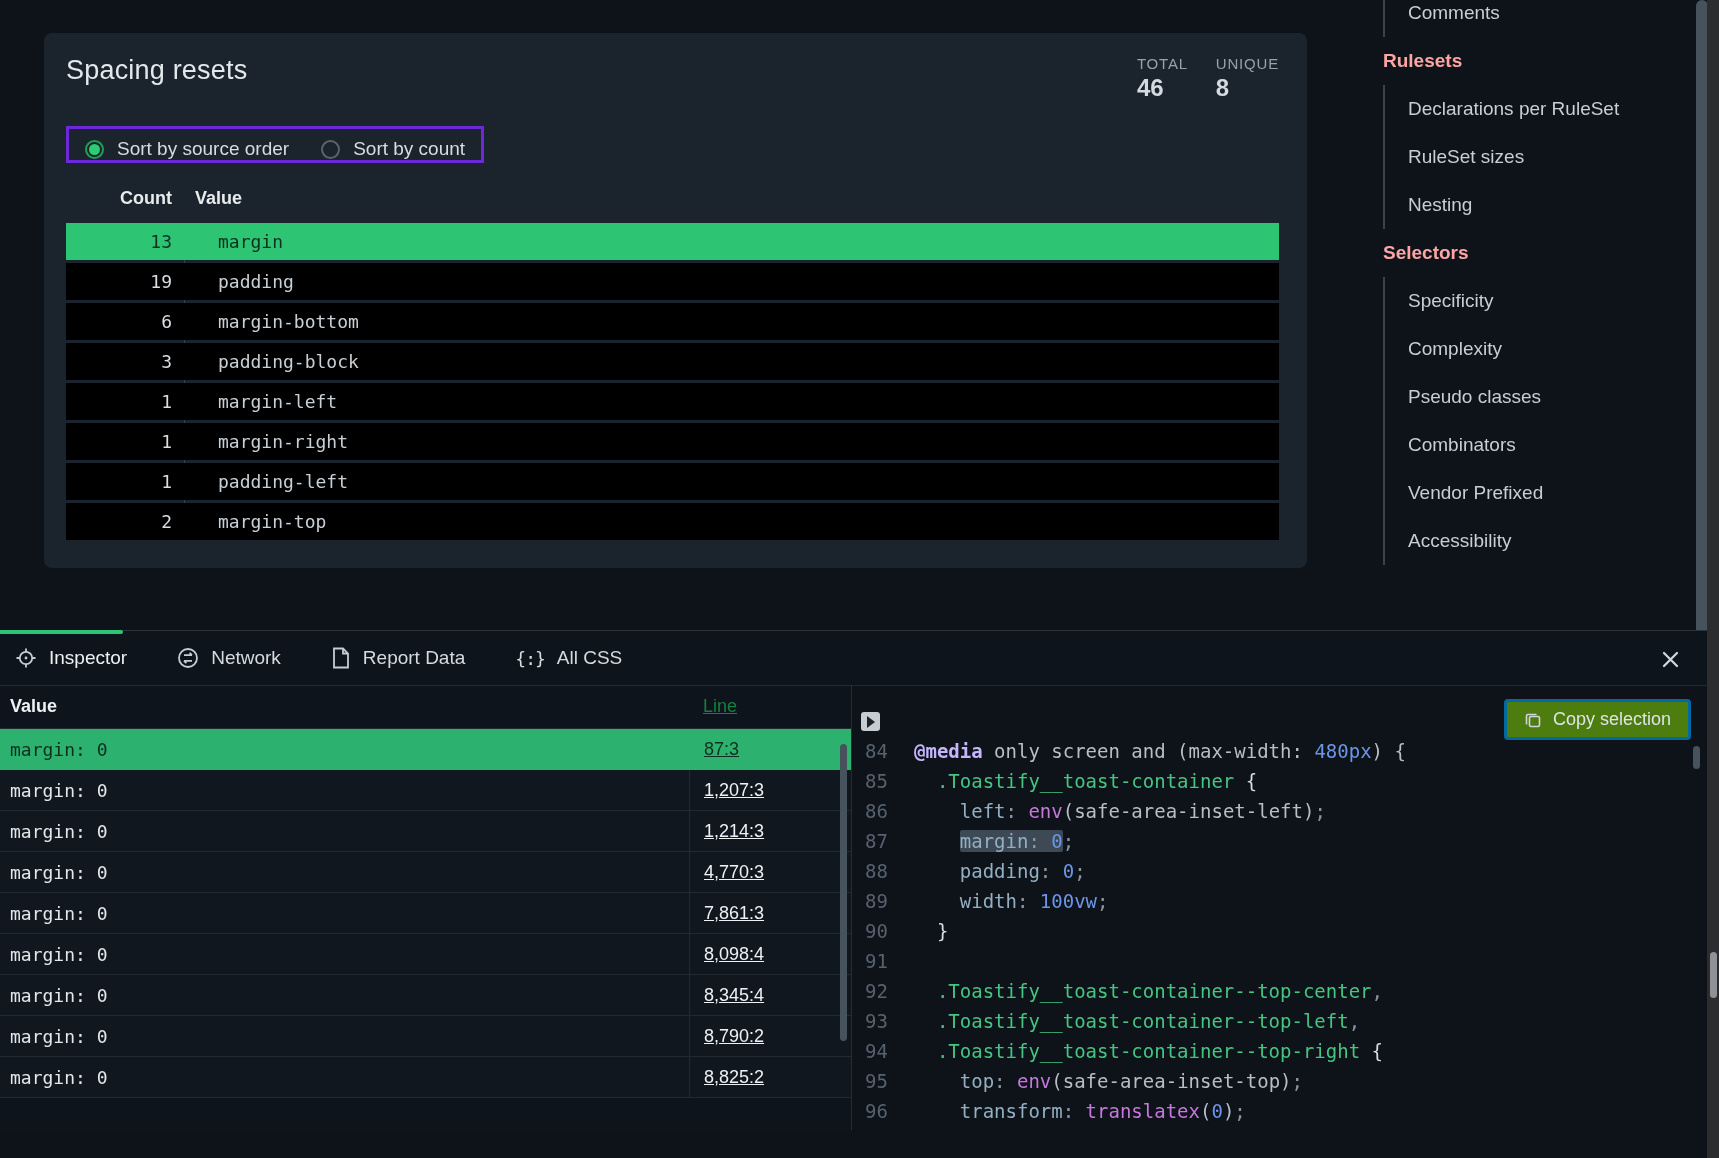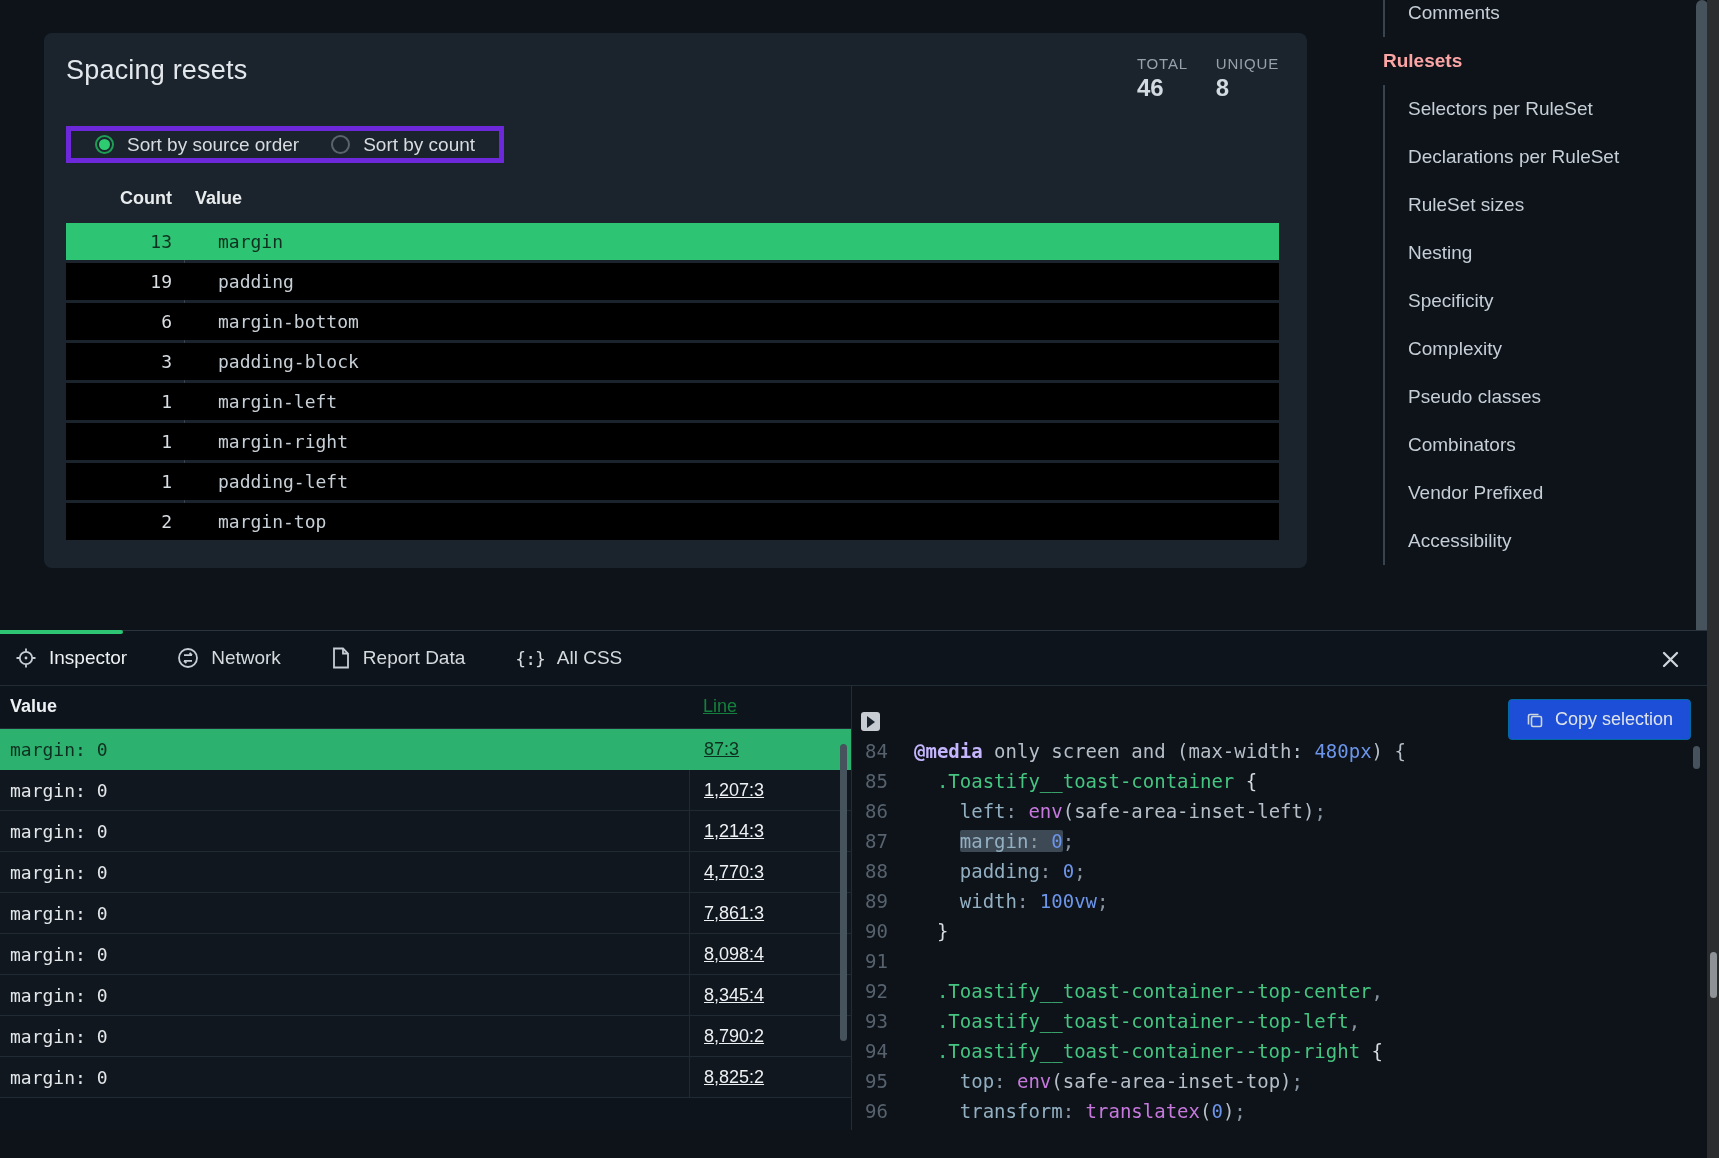--- a/index.html
+++ b/index.html
@@ -13,21 +13,21 @@
   .card {
     position:absolute; left:44px; top:33px; width:1263px; height:535px;
     background:#1b242d; border-radius:8px;
   }
   .card-title { position:absolute; left:22px; top:22px; font-size:27px; font-weight:500; color:#e3e8ec; letter-spacing:.2px; }
   .stats { position:absolute; right:28px; top:22px; display:flex; gap:28px;justify-content:space-between; }
   .stat-label { font-size:15px; color:#96a1ab; letter-spacing:.8px; }
   .stat-value { font-size:24px; font-weight:700; color:#d3dae0; margin-top:2px; }
   .radio-group {
     position:absolute; left:22px; top:93px; height:37px; display:inline-flex;
-    align-items:center; gap:32px; padding:0 24px; border:5px solid #6d28d9;
+    align-items:flex-end; gap:32px; padding:0 16px; border:3px solid #6d28d9;
   }
   .radio-opt { display:flex; align-items:center; gap:13px; font-size:19px; color:#d8dce0; cursor:pointer; }
   .radio-dot { width:19px; height:19px; border-radius:50%; border:2px solid #5a626c; background:#1b242d; position:relative; }
   .radio-dot.sel { border-color:#1f9d55; }
   .radio-dot.sel::after { content:""; position:absolute; inset:2px; border-radius:50%; background:#2ecc71; }
   .tbl-head { position:absolute; left:22px; top:155px; width:1213px; font-size:18px; font-weight:700; color:#e9eced; }
   .tbl-head .count-h { position:absolute; left:0; width:106px; text-align:right; }
   .tbl-head .value-h { position:absolute; left:129px; }
   .rows { position:absolute; left:22px; top:190px; width:1213px; }
   .rows .vsep { position:absolute; left:118px; top:4px; bottom:4px; width:1px; background:#39434d; }
@@ -70,21 +70,21 @@
   .vl-row.hl .v { color:#0e2f20; }
   .vl-row.hl .l { border-left-color:transparent; }
   .vl-row.hl .l a { color:#0e2f20; }
   .vl-scroll-thumb { position:absolute; right:4px; top:58px; width:7px; height:297px; background:#46525c; border-radius:4px; }
   
   .code-panel { position:relative; flex:1; overflow:hidden; background:#0d1319; }
   .expand-btn { position:absolute; left:9px; top:26px; width:19px; height:19px; background:#c6ccd2; border-radius:3px;
                 display:flex; align-items:center; justify-content:center; cursor:pointer; }
   .expand-btn .tri { width:0; height:0; border-left:8px solid #1a222b; border-top:6px solid transparent; border-bottom:6px solid transparent; }
   .copy-btn { position:absolute; right:16px; top:13px; height:41px; display:flex; align-items:center; gap:11px;
-              border:1px solid #0369a1; background:#1d4ed8; border-radius:4px; padding:0 17px;
+              border:3px solid #0369a1; background:#4d7c0f; border-radius:4px; padding:0 17px;
               font-size:18px; color:#dfe4e8; cursor:pointer; }
   .code-view { position:absolute; left:0; right:10px; top:56px; bottom:0; overflow:hidden; }
   .code-lines { position:absolute; left:0; top:-6px; right:0; font-family:"DejaVu Sans Mono", monospace; font-size:19px; line-height:30px; white-space:pre; }
   .cl { display:flex;align-items:center; }
   .cl .ln { width:62px; flex:none; text-align:right; padding-right:26px; color:#57626e; user-select:none; }
   .tok-at { color:#c4b5fd;font-weight:bold; }
   .tok-sel { color:#45c581; }
   .tok-prop { color:#93afc2; }
   .tok-punct { color:#8a95a1; }
   .tok-num { color:#6d95ea; }
@@ -166,25 +166,25 @@
         </div>
       </div>
   </section>
 
   <nav class="sidebar" id="sidebar">
       <div class="side-group" style="margin-top: -11px;">
         <div class="side-item">Comments</div>
       </div>
       <div class="side-head">Rulesets</div>
       <div class="side-group">
-        <div class="side-item">Selectors per RuleSet</div>
         <div class="side-item">Declarations per RuleSet</div>
         <div class="side-item">RuleSet sizes</div>
         <div class="side-item">Nesting</div>
       </div>
+      <div class="side-head">Selectors</div>
       <div class="side-group">
         <div class="side-item">Specificity</div>
         <div class="side-item">Complexity</div>
         <div class="side-item">Pseudo classes</div>
         <div class="side-item">Combinators</div>
         <div class="side-item">Vendor Prefixed</div>
         <div class="side-item">Accessibility</div>
       </div>
     </nav>
 

